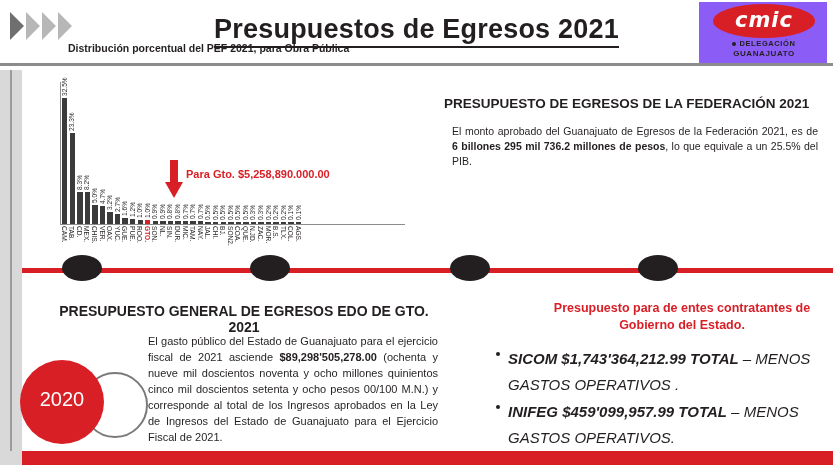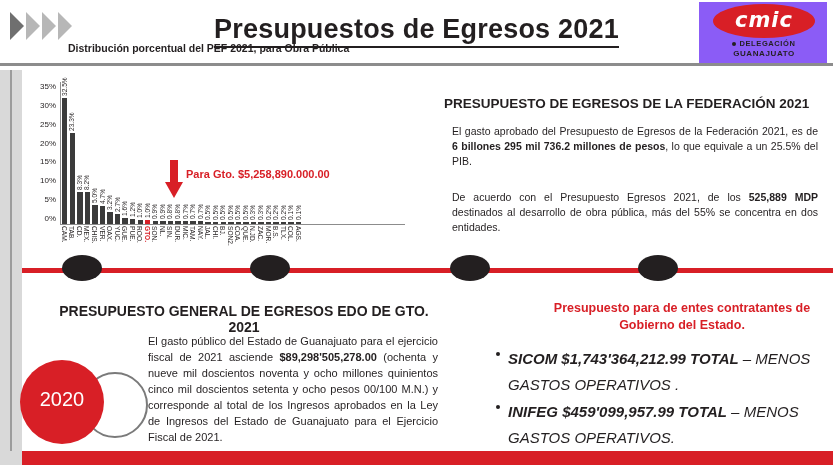--- a/index.html
+++ b/index.html
@@ -223,30 +223,20 @@
       </div>
       <div class="logo-sub2">GUANAJUATO</div>
     </div>
     <div class="header-rule"></div>
   </div>
 
   <div class="leftbar"></div>
   <div class="leftbar-line"></div>
 
   <div class="chart">
-    <div class="y-axis">
-        <div class="y-tick" style="top: 0px;">35%</div>
-        <div class="y-tick" style="top: 18.8571px;">30%</div>
-        <div class="y-tick" style="top: 37.7143px;">25%</div>
-        <div class="y-tick" style="top: 56.5714px;">20%</div>
-        <div class="y-tick" style="top: 75.4286px;">15%</div>
-        <div class="y-tick" style="top: 94.2857px;">10%</div>
-        <div class="y-tick" style="top: 113.143px;">5%</div>
-        <div class="y-tick" style="top: 132px;">0%</div>
-      </div>
     <div class="plot">
       <div class="bars">
           <div class="barcol">
             <div class="barlbl" style="bottom: 128.286px;">32.5%</div>
             <div class="bar" style="height: 126.286px;"></div>
           </div>
           <div class="barcol">
             <div class="barlbl" style="bottom: 92.5371px;">23.3%</div>
             <div class="bar" style="height: 90.5371px;"></div>
           </div>
@@ -473,22 +463,21 @@
   </div>
   <div class="chart-caption">Distribución porcentual del PEF 2021, para Obra Pública</div>
 
   <div class="arrow">
     <div class="arrow-stem"></div>
     <div class="arrow-head"></div>
   </div>
   <div class="callout">Para Gto.  $5,258,890.000.00</div>
 
   <div class="r-title">PRESUPUESTO DE EGRESOS DE LA FEDERACIÓN 2021</div>
-  <div class="r-p1"><span>El gasto aprobado del Presupuesto de Egresos de la Federación 2021, es de </span><b>6 billones 295 mil 736.2 millones de pesos</b><span>, lo que equivale a un 25.5% del PIB.</span></div>
-  <div class="r-p2"><span>De acuerdo con el Presupuesto Egresos 2021, de los </span><b>525,889 MDP</b><span> destinados al desarrollo de obra pública, más del 55% se concentra en dos entidades.</span></div>
+  <div class="r-p1"><span>El monto aprobado del Guanajuato de Egresos de la Federación 2021, es de </span><b>6 billones 295 mil 736.2 millones de pesos</b><span>, lo que equivale a un 25.5% del PIB.</span></div>
 
   <div class="timeline"></div>
   <div class="tl-node n1"></div>
   <div class="tl-node n2"></div>
   <div class="tl-node n3"></div>
   <div class="tl-node n4"></div>
 
   <div class="b-title">PRESUPUESTO GENERAL DE EGRESOS EDO DE GTO. 2021</div>
   <div class="b-p"><span>El gasto público del Estado de Guanajuato para el ejercicio fiscal de 2021 asciende </span><b>$89,298'505,278.00</b><span> (ochenta y nueve mil doscientos noventa y ocho millones quinientos cinco mil doscientos setenta y ocho pesos 00/100 M.N.)</span><span> y corresponde al total de los Ingresos aprobados en la Ley de Ingresos del Estado de Guanajuato para el Ejercicio Fiscal de 2021.</span></div>
   <div class="circle-outline"></div>

